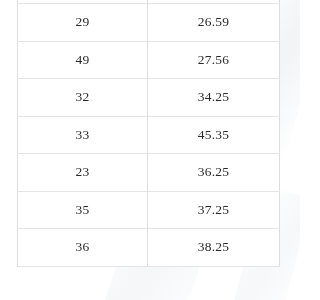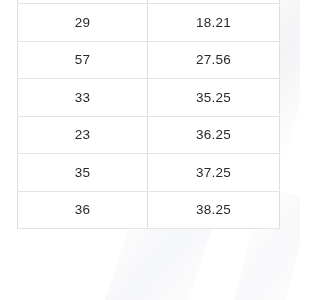--- a/index.html
+++ b/index.html
@@ -8,21 +8,21 @@
     padding: 0;
     background: #ffffff;
   }
 
   #screenshot {
     position: relative;
     width: 300px;
     height: 300px;
     overflow: hidden;
     background: #ffffff;
-    font-family: Liberation Sans, sans-serif;
+    font-family: Liberation Serif, serif;
     -webkit-font-smoothing: antialiased;
   }
 
   
   .watermark {
     position: absolute;
     pointer-events: none;
     background: linear-gradient(112deg,
                 rgba(255,255,255,0) 0%,
                 rgba(236,238,242,0.85) 46%,
@@ -104,33 +104,37 @@
     <table class="size-table">
       <tbody>
 
         <tr class="partial">
           <td class="col-a"></td>
           <td class="col-b"></td>
         </tr>
 
         <tr>
           <td class="col-a">29</td>
-          <td class="col-b">18.21</td>
+          <td class="col-b">26.59</td>
         </tr>
 
 
         <tr>
-          <td class="col-a">57</td>
+          <td class="col-a">49</td>
           <td class="col-b">27.56</td>
         </tr>
 
+        <tr>
+          <td class="col-a">32</td>
+          <td class="col-b">34.25</td>
+        </tr>
 
         <tr>
           <td class="col-a">33</td>
-          <td class="col-b">35.25</td>
+          <td class="col-b">45.35</td>
         </tr>
 
         <tr>
           <td class="col-a">23</td>
           <td class="col-b">36.25</td>
         </tr>
 
         <tr>
           <td class="col-a">35</td>
           <td class="col-b">37.25</td>

